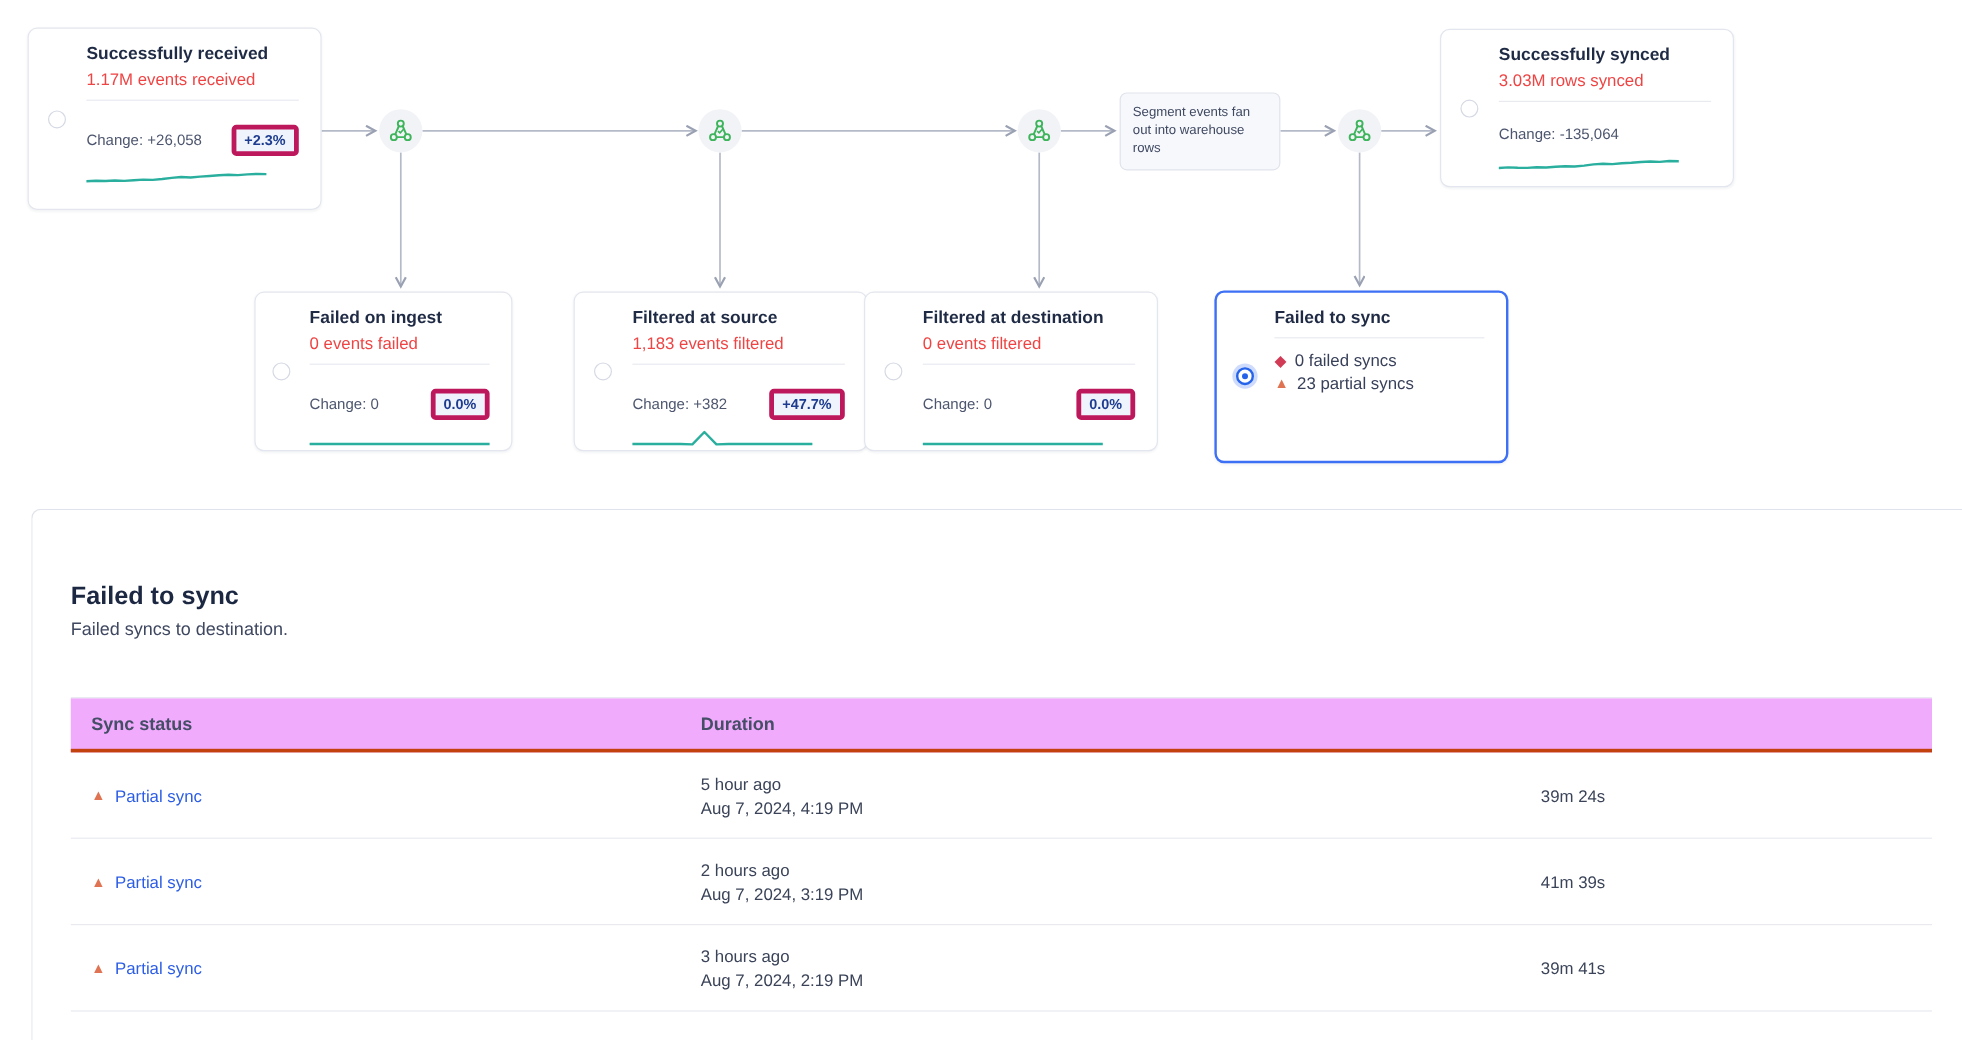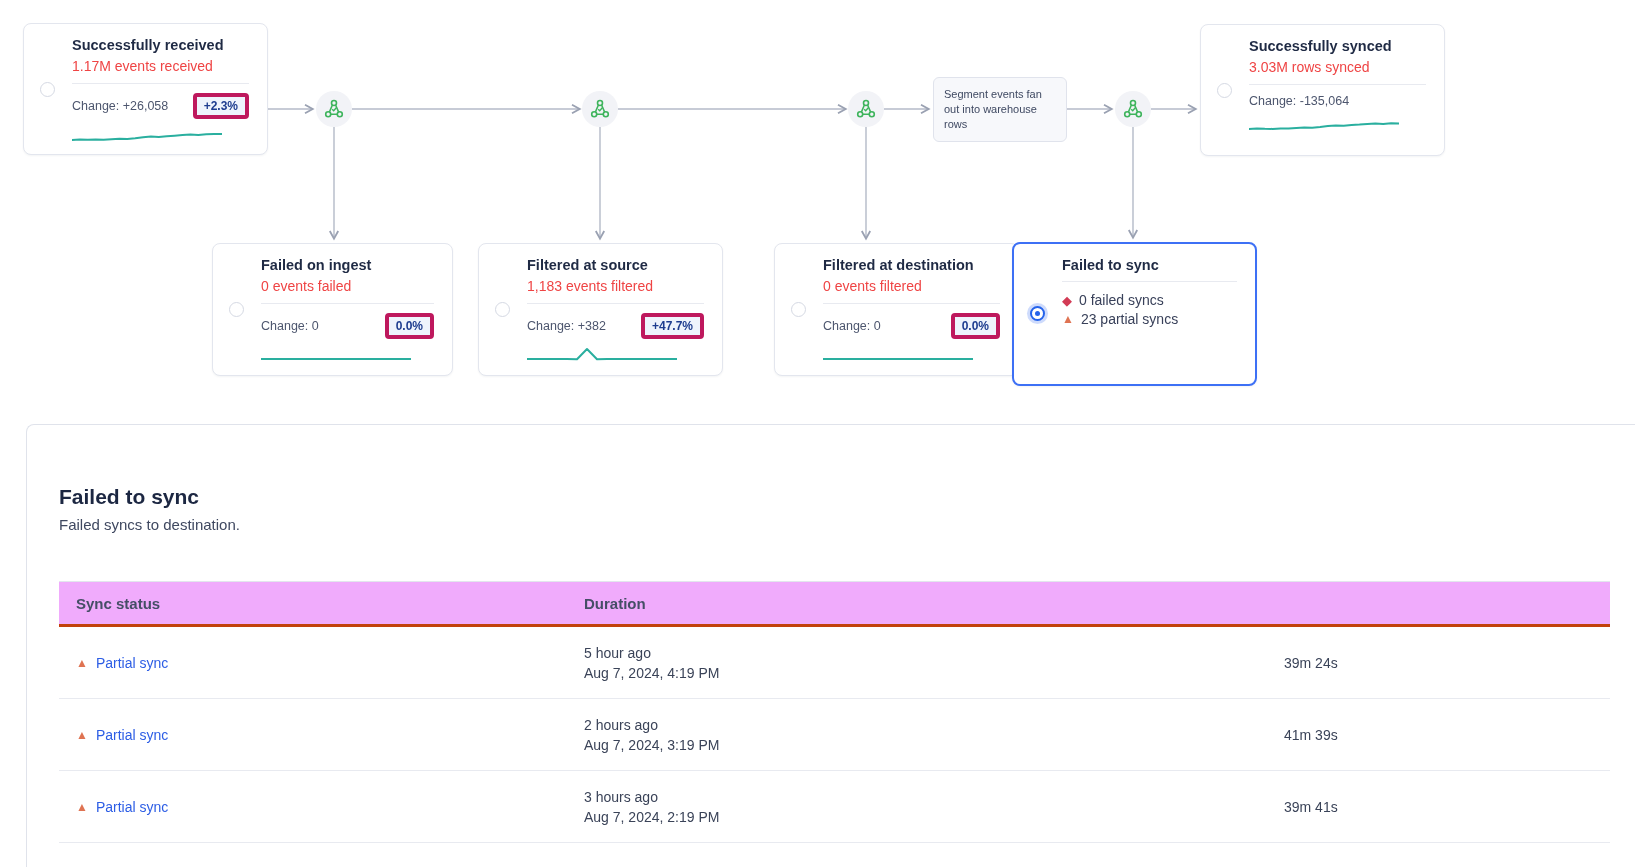--- a/index.html
+++ b/index.html
@@ -13,21 +13,21 @@
   .card.selected { border: 2px solid #3d70f5; }
   .radio-col { width: 46px; display: flex; align-items: center; justify-content: center; }
   .radio { width: 15px; height: 15px; border-radius: 50%; border: 1.5px solid #d5d9e3; background: #fff; }
   .radio.checked { border: 2.5px solid #2563eb; position: relative;
     box-shadow: 0 0 0 3px rgba(61,112,245,0.25); }
   .radio.checked::after { content: ""; position: absolute; left: 50%; top: 50%;
     width: 5px; height: 5px; margin: -2.5px 0 0 -2.5px; border-radius: 50%; background: #2563eb; }
   .card-content { flex: 1; padding: 13px 18px 10px 2px; }
   .card-title { font-size: 14.5px; font-weight: bold; color: #1f2a44; margin-bottom: 5px; }
   .card-value { font-size: 14px; color: #ef4444; padding-bottom: 9px; border-bottom: 1px solid #e8eaf0; }
-  .change-row { margin-top: 9px; display: flex; align-items: center; justify-content: space-between;
+  .change-row { margin-top: 20px; display: flex; align-items: center; justify-content: space-between;
     font-size: 12.5px; color: #4d566e; }
   .badge { font-size: 12px; font-weight: bold; color: #1d3c8f; background: #eef3fc;
     border: 4px solid #be185d; border-radius: 4px; padding: 2px 7px; }
   .spark { margin-top: 6px; display: block; }
 
   .legend-title { font-size: 14.5px; font-weight: bold; color: #1f2a44; padding-bottom: 8px;
     border-bottom: 1px solid #e8eaf0; margin-bottom: 9px; }
   .legend-line { display: flex; align-items: center; gap: 7px; font-size: 14px; color: #39415a; line-height: 19px; }
   .diamond { color: #d23b55; font-size: 13px; }
   .triangle { color: #df7352; font-size: 12px; }
@@ -75,21 +75,21 @@
       <line x1="884" y1="109" x2="928" y2="109" marker-end="url(#arw)"></line>
       <line x1="1067" y1="109" x2="1111" y2="109" marker-end="url(#arw)"></line>
       <line x1="1151" y1="109" x2="1195" y2="109" marker-end="url(#arw)"></line>
       <line x1="334" y1="127" x2="334" y2="238" marker-end="url(#arw)"></line>
       <line x1="600" y1="127" x2="600" y2="238" marker-end="url(#arw)"></line>
       <line x1="866" y1="127" x2="866" y2="238" marker-end="url(#arw)"></line>
       <line x1="1133" y1="127" x2="1133" y2="237" marker-end="url(#arw)"></line>
     </g>
   </svg>
 
-  <div class="card" style="left:23px;top:23px;width:245px;height:132px">
+  <div class="card" style="left:23px;top:23px;width:245px;height:152px">
     <div class="radio-col">
         <span class="radio"></span>
       </div>
     <div class="card-content">
       <div class="card-title">Successfully received</div>
       <div class="card-value">1.17M events received</div>
       <div class="change-row">
         <span>Change: +26,058</span>
         <span class="badge">+2.3%</span>
       </div>
@@ -108,21 +108,21 @@
       <div class="card-value">3.03M rows synced</div>
       <div class="change-row">
         <span>Change: -135,064</span>
       </div>
       <svg class="spark" width="150" height="22" viewBox="0 0 150 22">
           <polyline points="0.0,15 7.9,14.5 15.8,14.8 23.7,14.9 31.6,14.4 39.5,14.6 47.4,14 55.3,13.5 63.2,13.8 71.1,13 78.9,12 86.8,11.4 94.7,11.8 102.6,11 110.5,10.6 118.4,10 126.3,9.6 134.2,9.9 142.1,9.2 150.0,9.4" fill="none" stroke="#2aaf9f" stroke-width="2" stroke-linecap="round" stroke-linejoin="round"></polyline>
         </svg>
     </div>
   </div>
 
-  <div class="card" style="left:212px;top:243px;width:241px;height:133px">
+  <div class="card" style="left:212px;top:243px;width:215px;height:133px">
     <div class="radio-col">
         <span class="radio"></span>
       </div>
     <div class="card-content">
       <div class="card-title">Failed on ingest</div>
       <div class="card-value">0 events failed</div>
       <div class="change-row">
         <span>Change: 0</span>
         <span class="badge">0.0%</span>
       </div>
@@ -142,21 +142,21 @@
       <div class="change-row">
         <span>Change: +382</span>
         <span class="badge">+47.7%</span>
       </div>
       <svg class="spark" width="150" height="22" viewBox="0 0 150 22">
           <polyline points="0.0,14 10.0,14 20.0,14 30.0,14 40.0,14 50.0,14.3 60.0,4 70.0,14.3 80.0,14 90.0,14 100.0,14 110.0,14 120.0,14 130.0,14 140.0,14 150.0,14" fill="none" stroke="#2aaf9f" stroke-width="2" stroke-linecap="round" stroke-linejoin="round"></polyline>
         </svg>
     </div>
   </div>
 
-  <div class="card" style="left:774px;top:243px;width:245px;height:133px">
+  <div class="card" style="left:720px;top:243px;width:245px;height:133px">
     <div class="radio-col">
         <span class="radio"></span>
       </div>
     <div class="card-content">
       <div class="card-title">Filtered at destination</div>
       <div class="card-value">0 events filtered</div>
       <div class="change-row">
         <span>Change: 0</span>
         <span class="badge">0.0%</span>
       </div>

